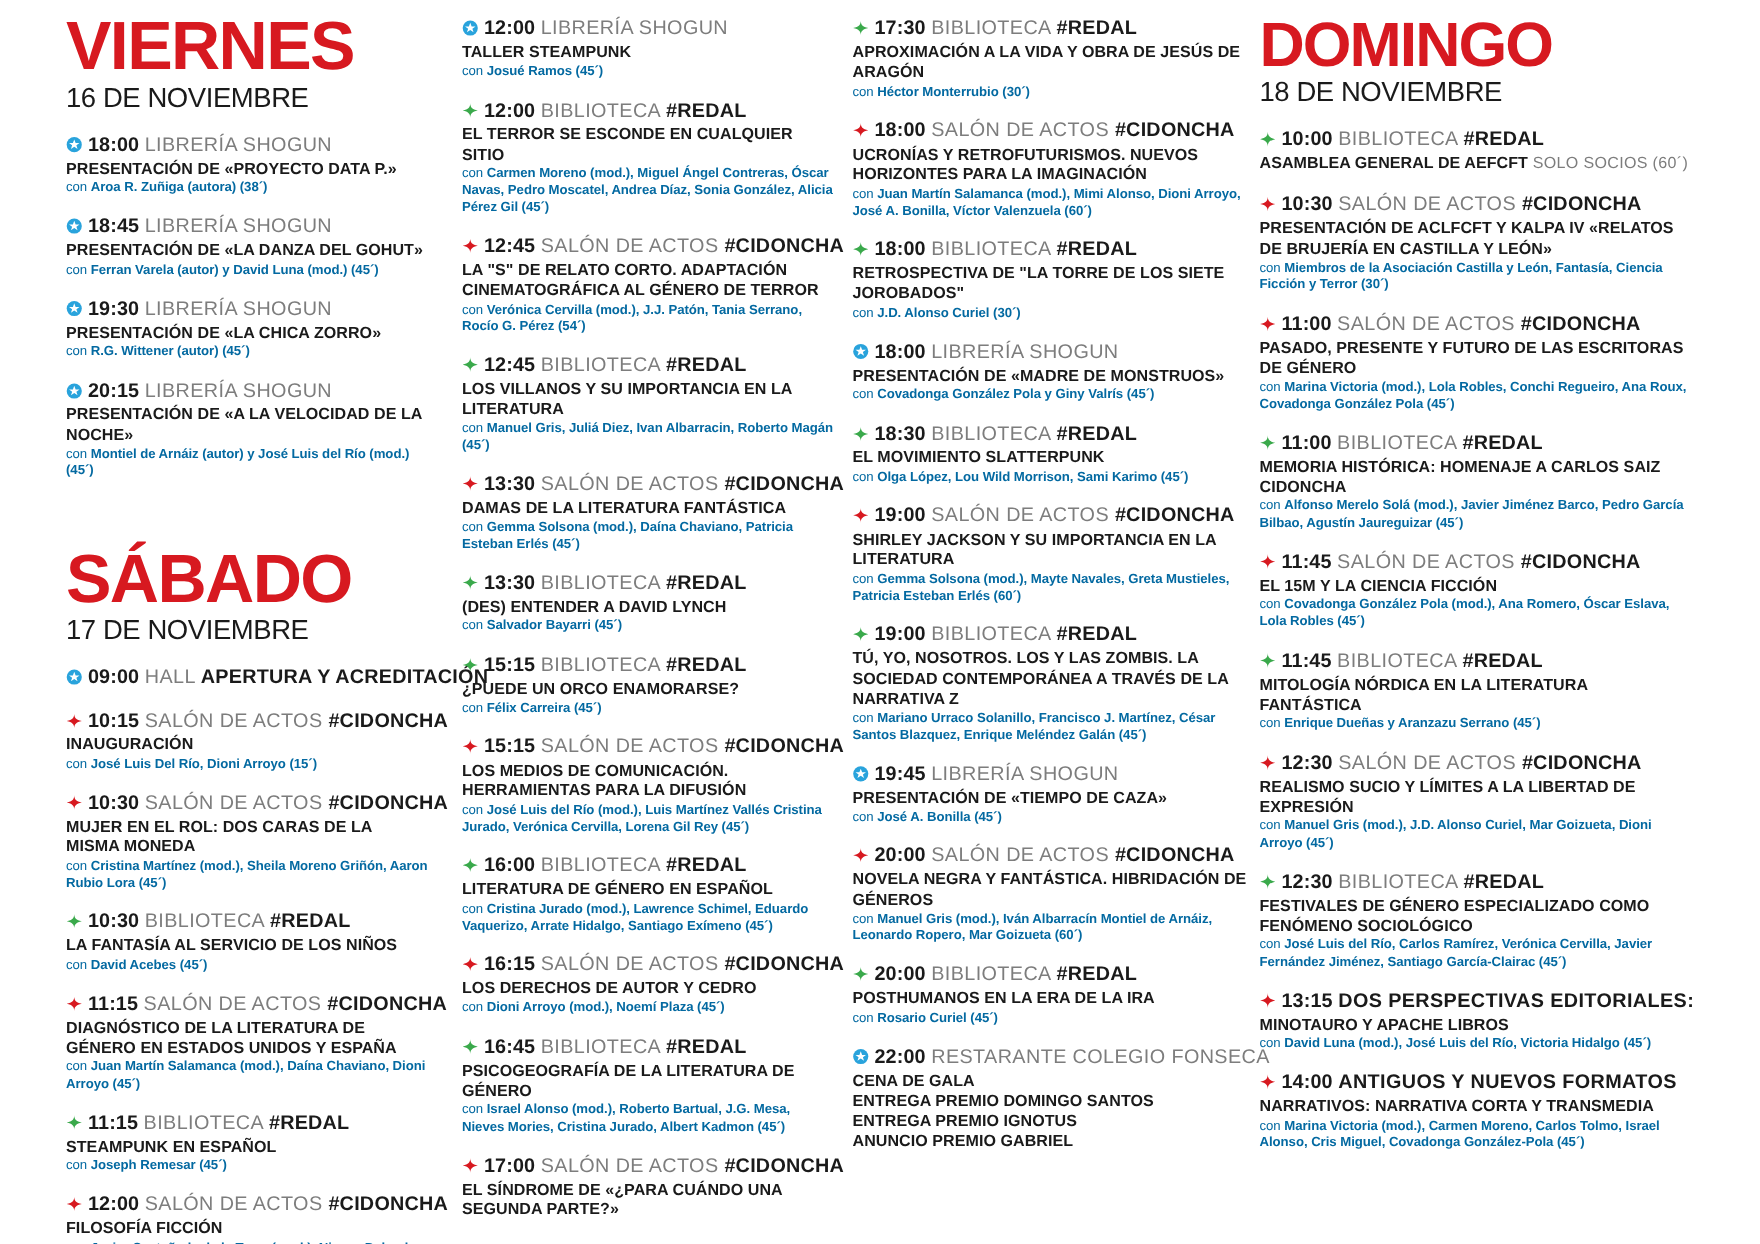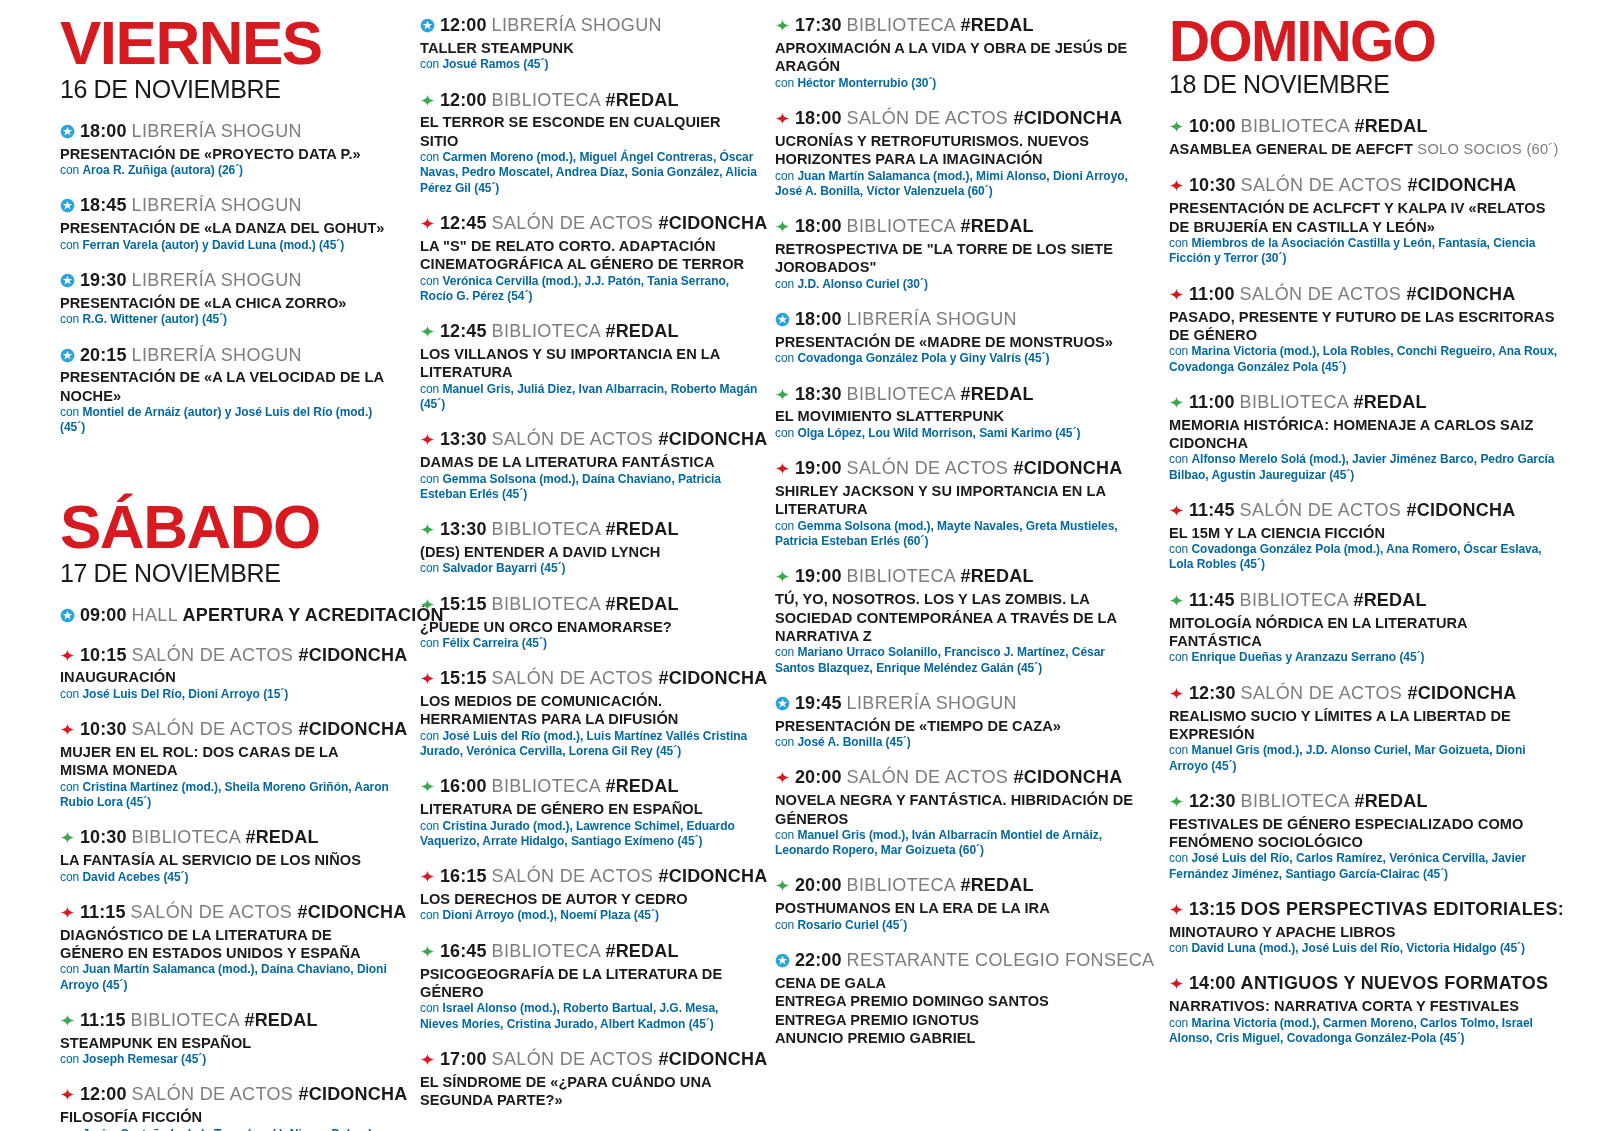--- a/index.html
+++ b/index.html
@@ -10,21 +10,21 @@
     font-family: "Liberation Sans", "DejaVu Sans", sans-serif;
     color: #1a1a1a;
     overflow: hidden;
   }
   .sheet { width:1600px; height:1131px; position:relative; padding: 14px 0 0 0; }
   .cols { display:flex; width:1412px; height:1117px; align-items:flex-start; }
   .col { padding: 0 10px; }
   .col-1 { width: 398px; padding-left: 60px; padding-right: 8px; }
   .col-2 { width: 367px; padding-left: 22px; padding-right: 6px; }
   .col-3 { width: 372px; padding-left: 10px; padding-right: 4px; }
-  .col-4 { width: 463px; padding-left: 8px; padding-right: 14px; margin-left: 24px; }
+  .col-4 { width: 463px; padding-left: 8px; padding-right: 14px; }
 
   .day-title {
     color:#d71920;
     font-weight:bold;
     font-size: 62px;
     line-height: 0.95;
     letter-spacing: -1.5px;
     margin: 0 0 2px 0;
     font-family:"Liberation Sans","DejaVu Sans",sans-serif;
   }
@@ -81,21 +81,21 @@
   <div class="cols" id="cols">
       <div class="col col-1">
         <div class="day-title">VIERNES</div>
         <div class="day-date">16 DE NOVIEMBRE</div>
         <div class="event">
           <div class="ev-head"><span class="icon"><svg viewBox="0 0 24 24" xmlns="http://www.w3.org/2000/svg">
                 <circle cx="12" cy="12" r="11" fill="#29a3dc"></circle>
                 <path d="M12 4.4 L14.0 9.6 L19.6 9.6 L15.1 12.9 L16.8 18.2 L12 14.9 L7.2 18.2 L8.9 12.9 L4.4 9.6 L10.0 9.6 Z" fill="#ffffff"></path>
               </svg></span><span class="ev-time">18:00</span> <span class="ev-venue">LIBRERÍA SHOGUN</span></div>
           <div class="ev-title">PRESENTACIÓN DE «PROYECTO DATA P.»</div>
-          <div class="ev-with"><span class="pre">con </span><span class="people">Aroa R. Zuñiga (autora) (26´)</span></div>
+          <div class="ev-with"><span class="pre">con </span><span class="people">Aroa R. Zuñiga (autora) (38´)</span></div>
         </div>
         <div class="event">
           <div class="ev-head"><span class="icon"><svg viewBox="0 0 24 24" xmlns="http://www.w3.org/2000/svg">
                 <circle cx="12" cy="12" r="11" fill="#29a3dc"></circle>
                 <path d="M12 4.4 L14.0 9.6 L19.6 9.6 L15.1 12.9 L16.8 18.2 L12 14.9 L7.2 18.2 L8.9 12.9 L4.4 9.6 L10.0 9.6 Z" fill="#ffffff"></path>
               </svg></span><span class="ev-time">18:45</span> <span class="ev-venue">LIBRERÍA SHOGUN</span></div>
           <div class="ev-title">PRESENTACIÓN DE «LA DANZA DEL GOHUT»</div>
           <div class="ev-with"><span class="pre">con </span><span class="people">Ferran Varela (autor) y David Luna (mod.) (45´)</span></div>
         </div>
         <div class="event">
@@ -395,18 +395,18 @@
           <div class="ev-head"><span class="icon"><svg viewBox="0 0 24 24" xmlns="http://www.w3.org/2000/svg">
                 <path d="M12 1 C12 7.2 14.6 10.2 23 12 C14.6 13.8 12 16.8 12 23 C12 16.8 9.4 13.8 1 12 C9.4 10.2 12 7.2 12 1 Z" fill="#d71920"></path>
               </svg></span><span class="ev-time">13:15</span> <span class="ev-venue dark">DOS PERSPECTIVAS EDITORIALES:</span></div>
           <div class="ev-title">MINOTAURO Y APACHE LIBROS</div>
           <div class="ev-with"><span class="pre">con </span><span class="people">David Luna (mod.), José Luis del Río, Victoria Hidalgo (45´)</span></div>
         </div>
         <div class="event">
           <div class="ev-head"><span class="icon"><svg viewBox="0 0 24 24" xmlns="http://www.w3.org/2000/svg">
                 <path d="M12 1 C12 7.2 14.6 10.2 23 12 C14.6 13.8 12 16.8 12 23 C12 16.8 9.4 13.8 1 12 C9.4 10.2 12 7.2 12 1 Z" fill="#d71920"></path>
               </svg></span><span class="ev-time">14:00</span> <span class="ev-venue dark">ANTIGUOS Y NUEVOS FORMATOS</span></div>
-          <div class="ev-title">NARRATIVOS: NARRATIVA CORTA Y FESTIVALES</div>
+          <div class="ev-title">NARRATIVOS: NARRATIVA CORTA Y TRANSMEDIA</div>
           <div class="ev-with"><span class="pre">con </span><span class="people">Marina Victoria (mod.), Carmen Moreno, Carlos Tolmo, Israel Alonso, Cris Miguel, Covadonga González-Pola (45´)</span></div>
         </div>
       </div>
     </div>
 </div>
 
 </body></html>

